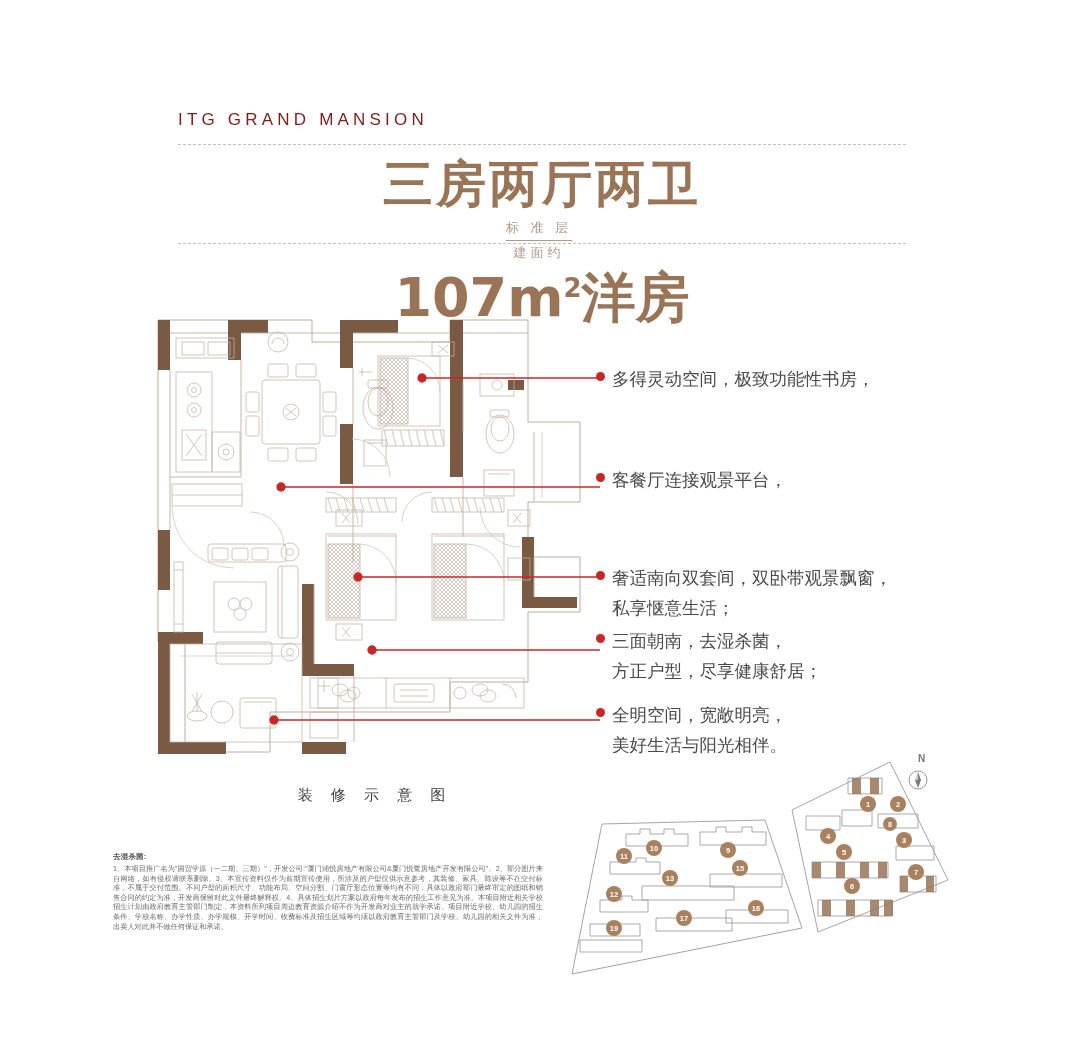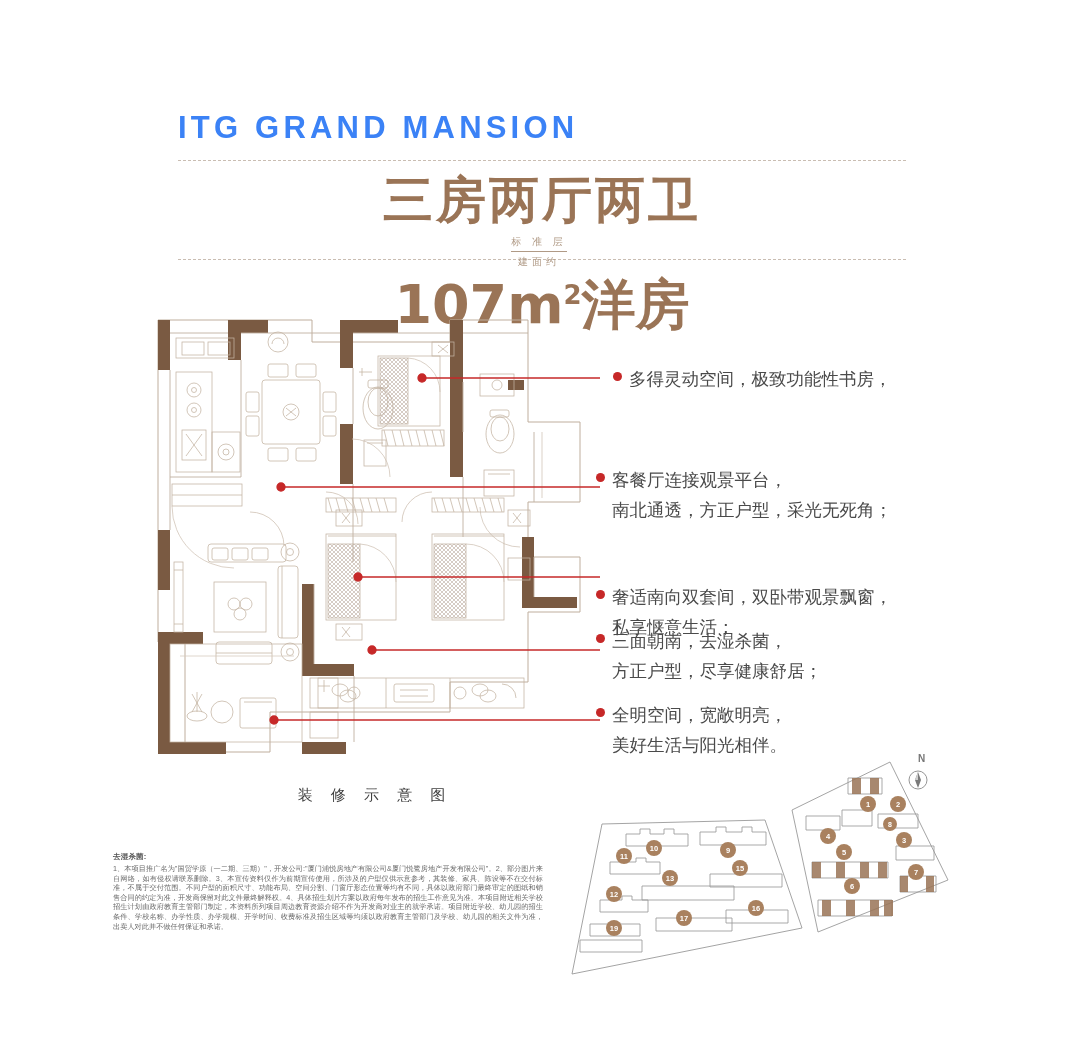--- a/index.html
+++ b/index.html
@@ -9,22 +9,22 @@
     background: #ffffff;
     font-family: "Liberation Sans", "DejaVu Sans", sans-serif;
     position: relative;
     overflow: hidden;
     color: #555;
   }
 
   
   #header { position: absolute; left: 178px; top: 110px; width: 728px; }
   #brand-line {
-    font-size: 31px; letter-spacing: 4.2px;
-    color: #3b82f6; font-weight: 700;
+    font-size: 17px; letter-spacing: 4.2px;
+    color: #7f1d1d; font-weight: 400;
     white-space: nowrap;
   }
   .dash-rule {
     border-top: 1.5px dashed #c9bdb2;
     margin-top: 14px;
   }
   #title-row {
     display: flex; align-items: center;
     height: 78px; margin-top: 6px; flex-direction: column;
   }
@@ -38,21 +38,21 @@
     width: 0; height: 72px;
     border-left: 1.5px dashed #c9bdb2;
     margin: 0 24px 0 34px;
   }
   #area-stack {
     display: flex; flex-direction: column;
     justify-content: center; align-items: center;
     margin-right: 6px;
   }
   #area-stack .s1, #area-stack .s2 {
-    font-size: 10px; color: #b09a86;
+    font-size: 13px; color: #b09a86;
     letter-spacing: 4px; line-height: 1.5;
     white-space: nowrap;
   }
   #area-stack .mid-rule {
     width: 100%; border-top: 1.2px solid #b09a86;
     margin: 2px 0;
   }
   #area-value {
     font-size: 54px; font-weight: 700; color: #9a7456;
     white-space: nowrap; letter-spacing: 0px;
@@ -359,32 +359,31 @@
     <path d="M124,408 L450,408"></path>
         <circle cx="124" cy="408" r="4"></circle>
   </g>
 </svg>
 </div>
 
 <div id="plan-caption">装 修 示 意 图</div>
 
 <div id="annotations">
 
-  <div class="ann-block" style="top:4px;margin-left:17px;">
+  <div class="ann-block" style="top:4px;">
     <span class="ann-dot"></span>
     <p>多得灵动空间，极致功能性书房，</p>
   </div>
 
   <div class="ann-block" style="top:105px;">
     <span class="ann-dot"></span>
     <p>客餐厅连接观景平台，</p>
-    <p>南北通透，方正户型，采光无死角；</p>
   </div>
 
-  <div class="ann-block" style="top:203px;margin-top:19px;">
+  <div class="ann-block" style="top:203px;">
     <span class="ann-dot"></span>
     <p>奢适南向双套间，双卧带观景飘窗，</p>
     <p>私享惬意生活；</p>
   </div>
 
   <div class="ann-block" style="top:266px;">
     <span class="ann-dot"></span>
     <p>三面朝南，去湿杀菌，</p>
     <p>方正户型，尽享健康舒居；</p>
   </div>

